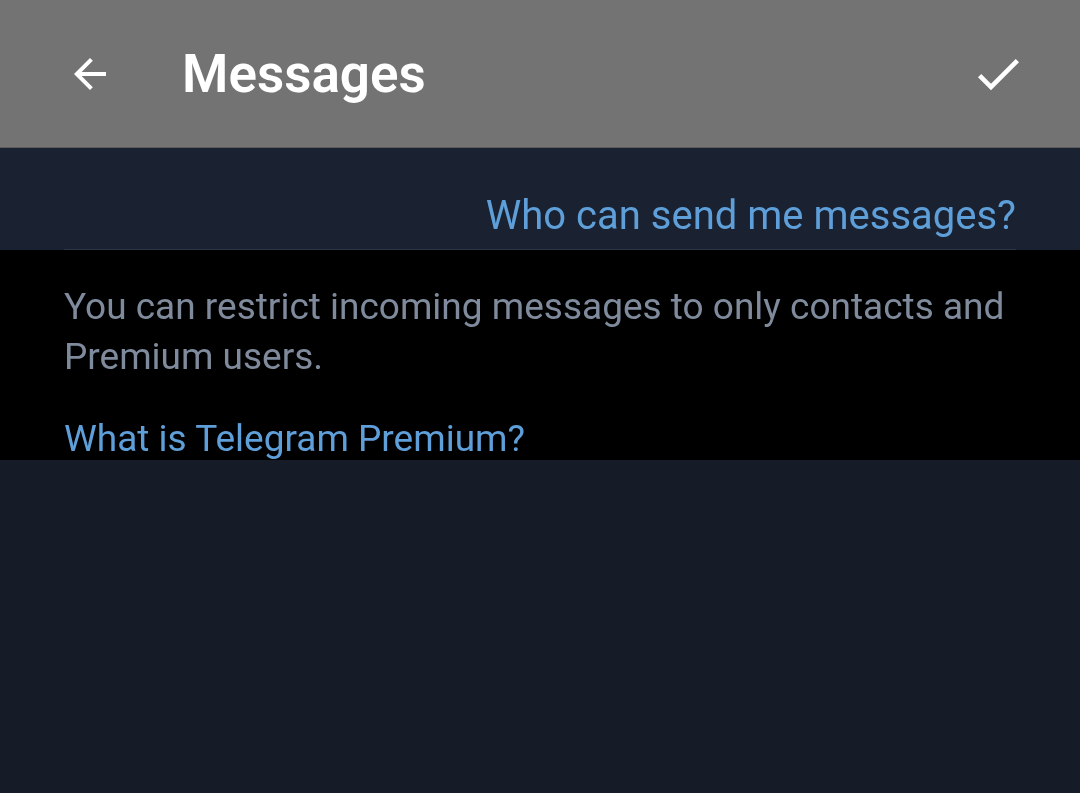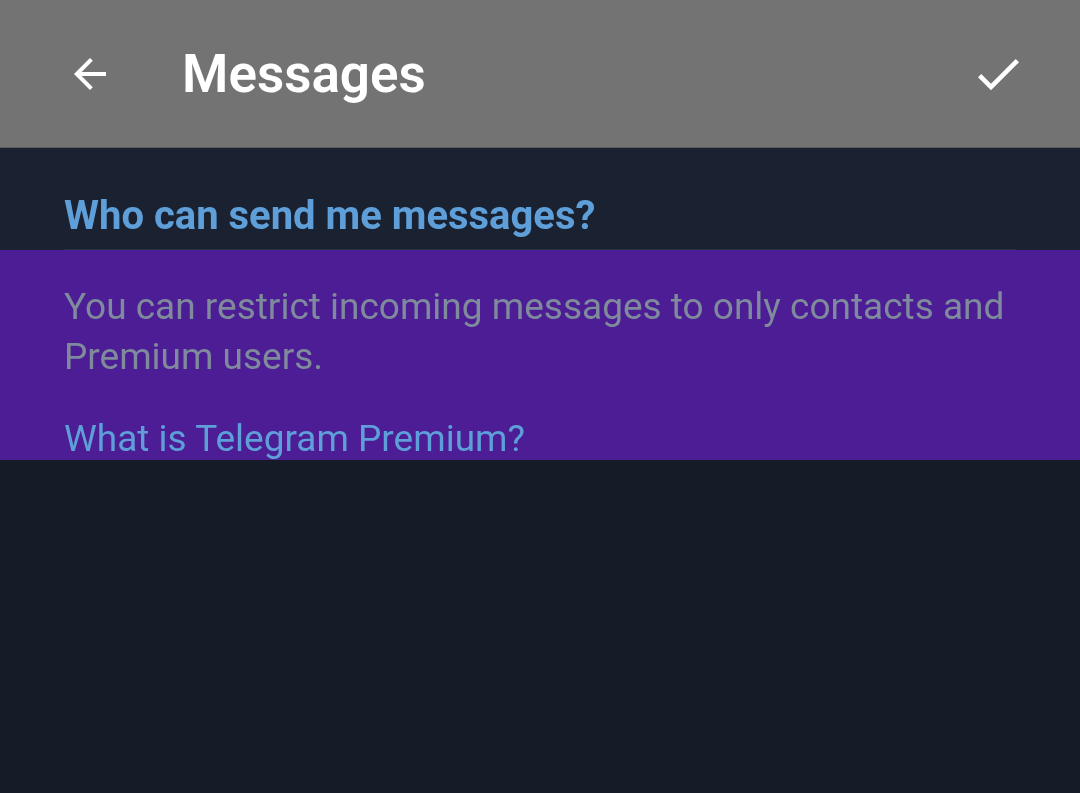--- a/index.html
+++ b/index.html
@@ -53,23 +53,24 @@
       width: 56px;
       height: 56px;
     }
     .section {
       background: #1a2231;
       padding-top: 44px;
     }
     .section-title {
       color: #5f9fd9;
       font-size: 40px;
-      font-weight: 700;
+      font-weight: 400;
       padding: 0 64px;
       margin-bottom: 10px;
+      text-align: right;
     }
     .option {
       display: flex;
       align-items: center;
       justify-content: space-between;
       padding: 42px 56px 42px 64px;
       cursor: pointer;
     }
     .option-divider {
       margin: 0 64px;
@@ -99,21 +100,21 @@
       position: absolute;
       top: 50%;
       left: 50%;
       transform: translate(-50%, -50%);
       width: 26px;
       height: 26px;
       background: #4fa3e0;
       border-radius: 50%;
     }
     .footer {
-      background: #4c1d95;
+      background: #000000;
       padding: 32px 64px 0 64px;
     }
     .description {
       color: #7f8b9c;
       font-size: 37px;
       line-height: 1.35;
       margin-bottom: 24px;
     }
     .link {
       color: #5f9fd9;

